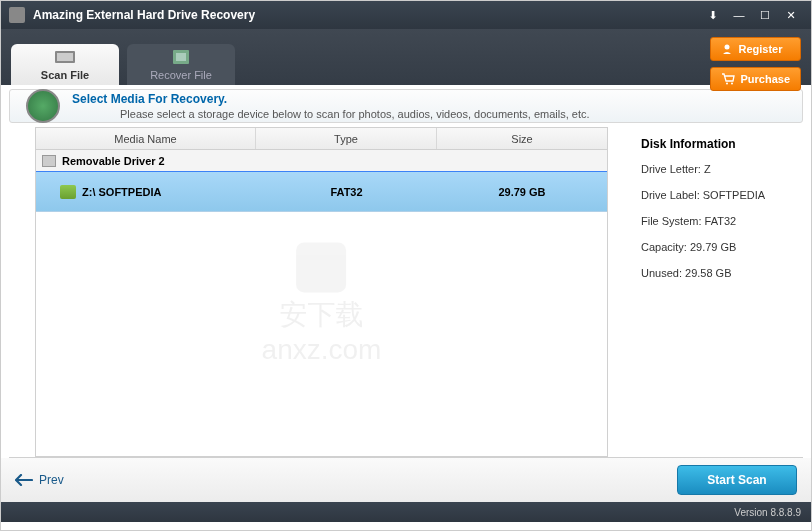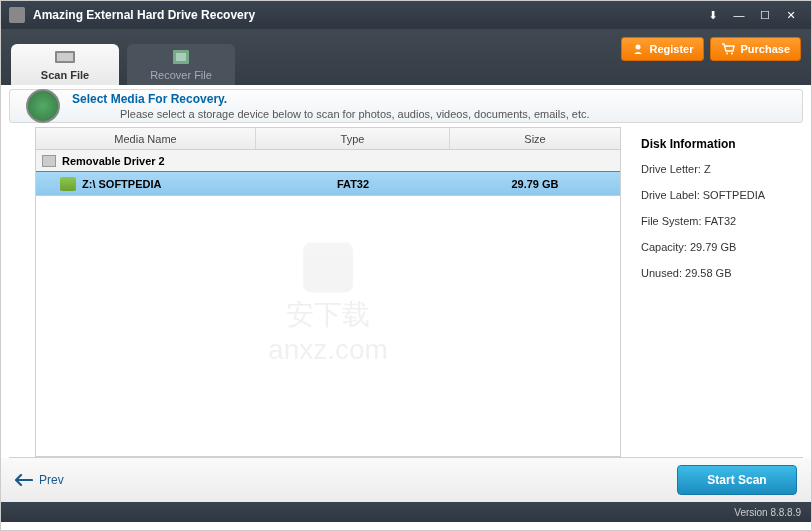--- a/index.html
+++ b/index.html
@@ -9,43 +9,43 @@
 .titlebar-icon { width: 16px; height: 16px; background: #888; margin-right: 8px; border-radius: 2px; }
 .titlebar-text { font-size: 12px; font-weight: bold; flex: 1; }
 .win-btn { width: 24px; height: 18px; margin-left: 2px; display: flex; align-items: center; justify-content: center; cursor: pointer; font-size: 11px; }
 
 .toolbar { height: 56px; background: linear-gradient(#404852, #343c46); display: flex; align-items: flex-end; padding: 0 10px; position: relative; }
 .tab { width: 108px; height: 41px; margin-right: 8px; border-radius: 6px 6px 0 0; display: flex; flex-direction: column; align-items: center; justify-content: center; cursor: pointer; font-size: 11px; }
 .tab.active { background: linear-gradient(#fafafa, #e8e8e8); color: #333; font-weight: bold; }
 .tab.inactive { background: #4a525c; color: #aab; }
 .tab-icon { width: 24px; height: 18px; margin-bottom: 3px; }
 
-.reg-btns { position: absolute; right: 10px; top: 8px; display: flex; gap: 6px; }
+.reg-btns { position: absolute; right: 10px; top: 8px; display: flex; gap: 6px; flex-direction: column; }
 .orange-btn { height: 24px; padding: 0 10px; background: linear-gradient(#ff9d2e, #f57c00); border: 1px solid #d86800; border-radius: 3px; color: #fff; font-size: 11px; font-weight: bold; display: flex; align-items: center; gap: 5px; cursor: pointer; }
 
 .info-banner { height: 34px; background: linear-gradient(#fdfdfd, #eef3f6); border-bottom: 1px solid #d0d8de; display: flex; align-items: center; padding: 0 16px; gap: 12px; margin: 4px 8px 0 8px; border: 1px solid #d8d8d8; border-radius: 3px; }
 .banner-icon { width: 34px; height: 34px; border-radius: 50%; background: radial-gradient(#5a6, #374); border: 2px solid #888; position: relative; }
 .banner-text { font-size: 11px; }
 .banner-title { color: #0066aa; font-weight: bold; margin-bottom: 2px; font-size: 12px; }
 .banner-sub { color: #555; padding-left: 48px; }
 
-.content { display: flex; height: 330px; margin: 4px 8px 0 8px; gap: 12px; padding-left: 26px; }
+.content { display: flex; height: 330px; margin: 4px 8px 0 8px; gap: 25px; padding-left: 26px; }
 .left-panel { flex: 1; border: 1px solid #d0d0d0; display: flex; flex-direction: column; background: #fff; position: relative; }
 .right-panel { width: 170px; padding: 10px 8px; font-size: 11px; }
 
 .col-headers { height: 22px; display: flex; background: linear-gradient(#f8f8f8, #ececec); border-bottom: 1px solid #d0d0d0; font-size: 11px; color: #444; }
 .col-h { display: flex; align-items: center; justify-content: center; border-right: 1px solid #d8d8d8; }
 .col-name { width: 220px; }
 .col-type { flex: 1; }
 .col-size { width: 170px; border-right: none; }
 
 .drive-group { height: 22px; display: flex; align-items: center; padding-left: 6px; background: #f4f4f4; font-size: 11px; font-weight: bold; border-bottom: 1px solid #3b82f6; gap: 6px; }
 .drive-icon-sm { width: 14px; height: 12px; background: #ccc; border: 1px solid #999; }
 
-.drive-row { height: 24px; display: flex; align-items: center; background: linear-gradient(#a8d8f8, #8ec8ec); font-size: 11px; font-weight: bold; border-bottom: 1px solid #b0d0e8; }
+.drive-row { height: 40px; display: flex; align-items: center; background: linear-gradient(#a8d8f8, #8ec8ec); font-size: 11px; font-weight: bold; border-bottom: 1px solid #b0d0e8; }
 .drive-row .cell-name { width: 220px; padding-left: 24px; display: flex; align-items: center; gap: 6px; }
 .drive-row .cell-type { flex: 1; text-align: center; }
 .drive-row .cell-size { width: 170px; text-align: center; }
 .vol-icon { width: 16px; height: 14px; background: linear-gradient(#8ec850, #6aa030); border-radius: 2px; }
 
 .watermark { position: absolute; top: 50%; left: 50%; transform: translate(-50%, -40%); opacity: 0.12; font-size: 28px; color: #888; text-align: center; pointer-events: none; }
 .wm-icon { width: 50px; height: 50px; background: #aaa; border-radius: 8px; margin: 0 auto 4px; }
 
 .info-title { font-weight: bold; font-size: 12px; margin-bottom: 12px; }
 .info-row { margin-bottom: 14px; color: #333; }

